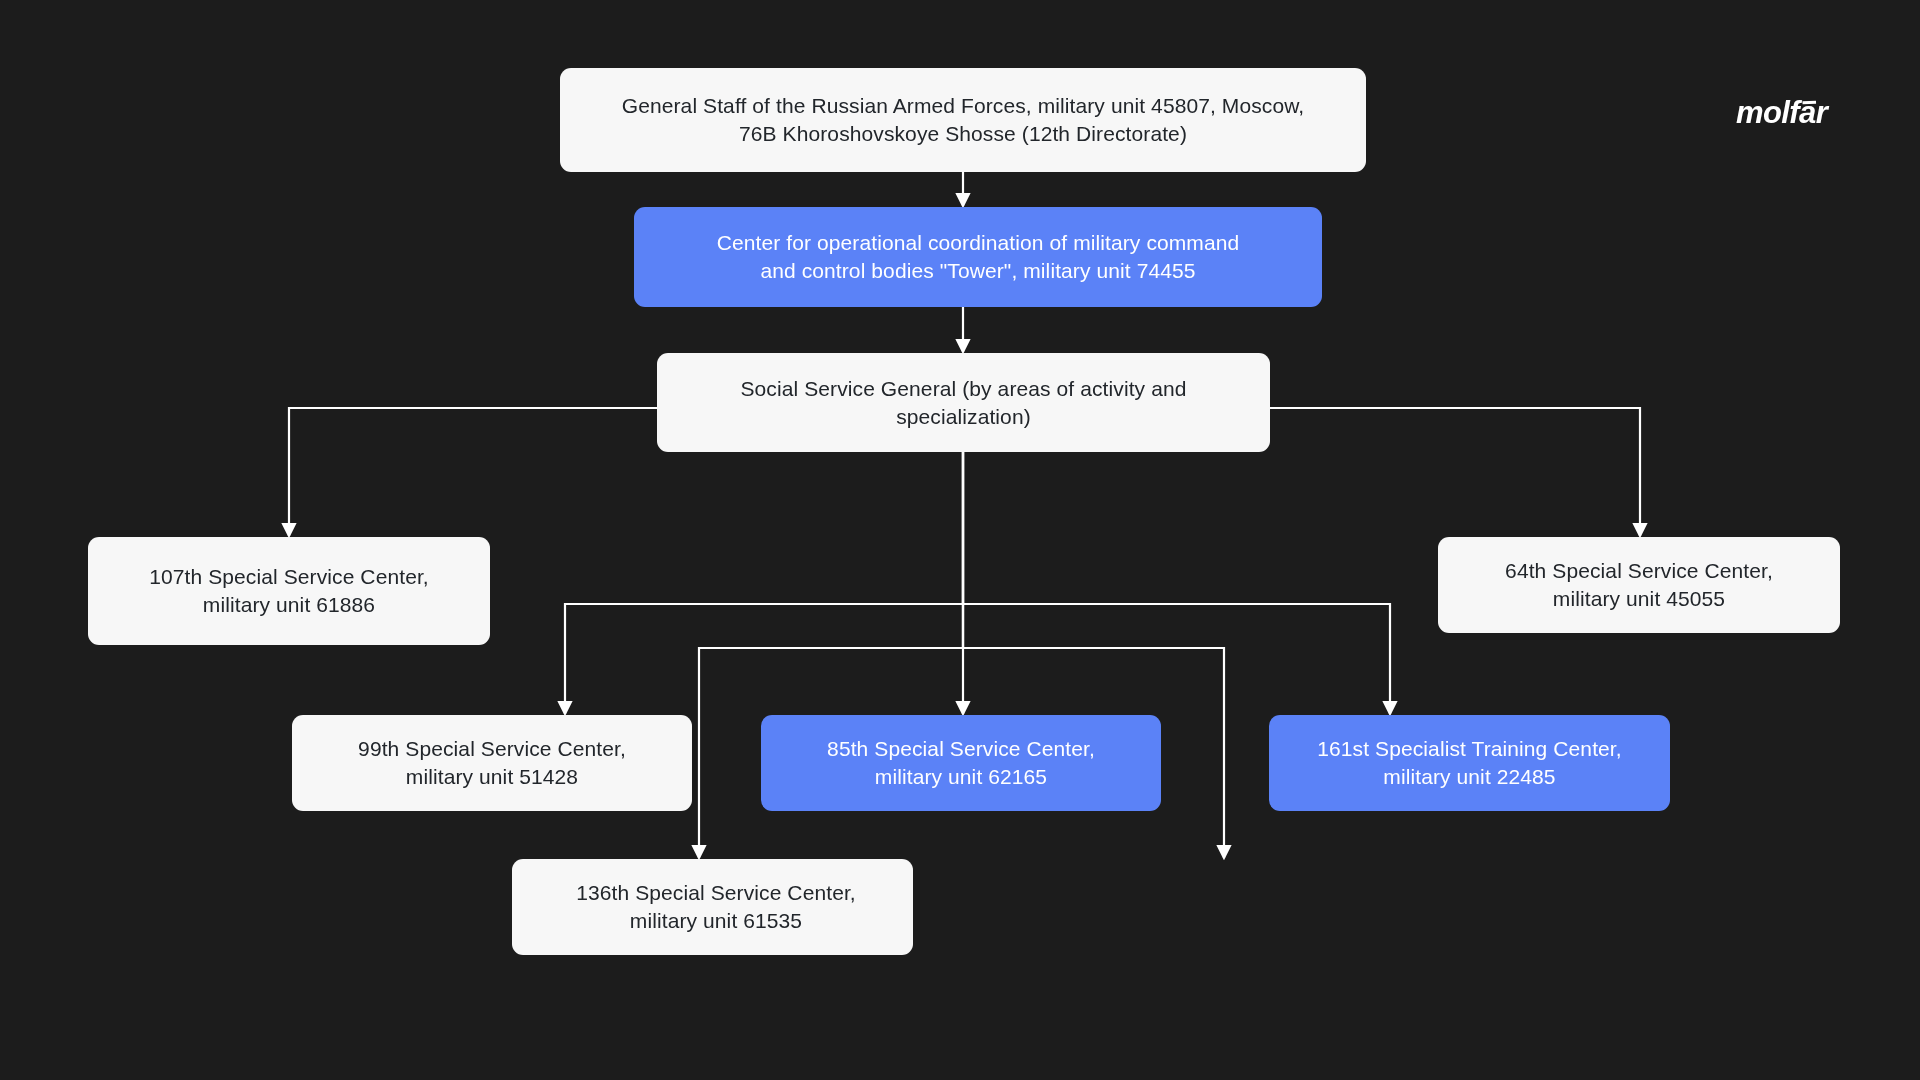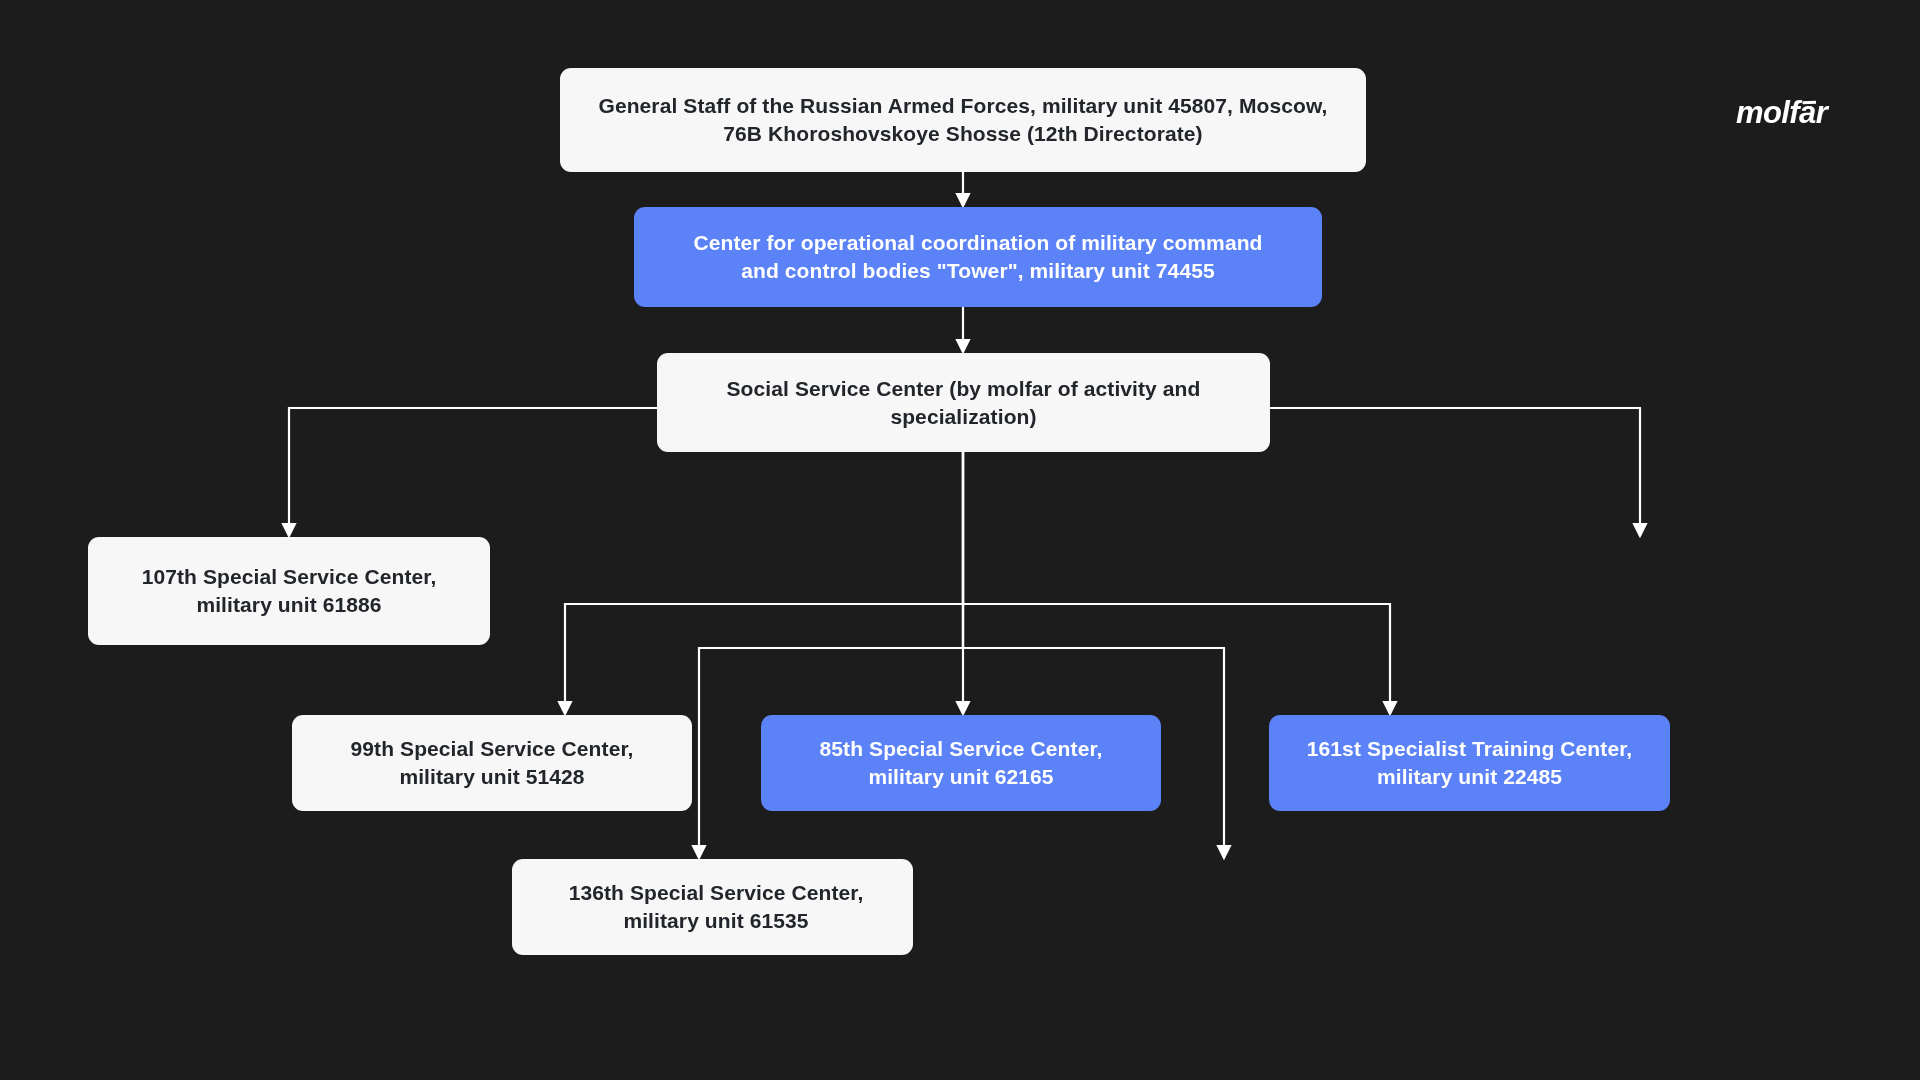--- a/index.html
+++ b/index.html
@@ -35,21 +35,20 @@
     display: flex;
     align-items: center;
     justify-content: center;
     text-align: center;
     border-radius: 11px;
     padding: 10px 16px;
     font-size: 21px;
     line-height: 1.32;
     letter-spacing: 0.1px;
     z-index: 2;
-    font-weight: bold;
   }
   .node.light {
     background: #f7f7f7;
     color: #22262b;
   }
   .node.accent {
     background: #5b82f7;
     color: #ffffff;
   }
   .node-label {
@@ -103,29 +102,33 @@
     <span class="node-label">General Staff of the Russian Armed Forces, military unit 45807, Moscow,
 76B Khoroshovskoye Shosse (12th Directorate)</span>
   </div>
 
   <div class="node accent" style="left:634px; top:207px; width:688px; height:100px;">
     <span class="node-label">Center for operational coordination of military command
 and control bodies "Tower", military unit 74455</span>
   </div>
 
   <div class="node light" style="left:657px; top:353px; width:613px; height:99px;">
-    <span class="node-label">Social Service Center (by molfar of activity and
+    <span class="node-label">Social Service General (by areas of activity and
 specialization)</span>
   </div>
 
   <div class="node light" style="left:88px; top:537px; width:402px; height:108px;">
     <span class="node-label">107th Special Service Center,
 military unit 61886</span>
   </div>
 
+  <div class="node light" style="left:1438px; top:537px; width:402px; height:96px;">
+    <span class="node-label">64th Special Service Center,
+military unit 45055</span>
+  </div>
 
   <div class="node light" style="left:249px; top:715px; width:400px; height:96px;margin-left:43px;">
     <span class="node-label">99th Special Service Center,
 military unit 51428</span>
   </div>
 
   <div class="node accent" style="left:761px; top:715px; width:400px; height:96px;">
     <span class="node-label">85th Special Service Center,
 military unit 62165</span>
   </div>

